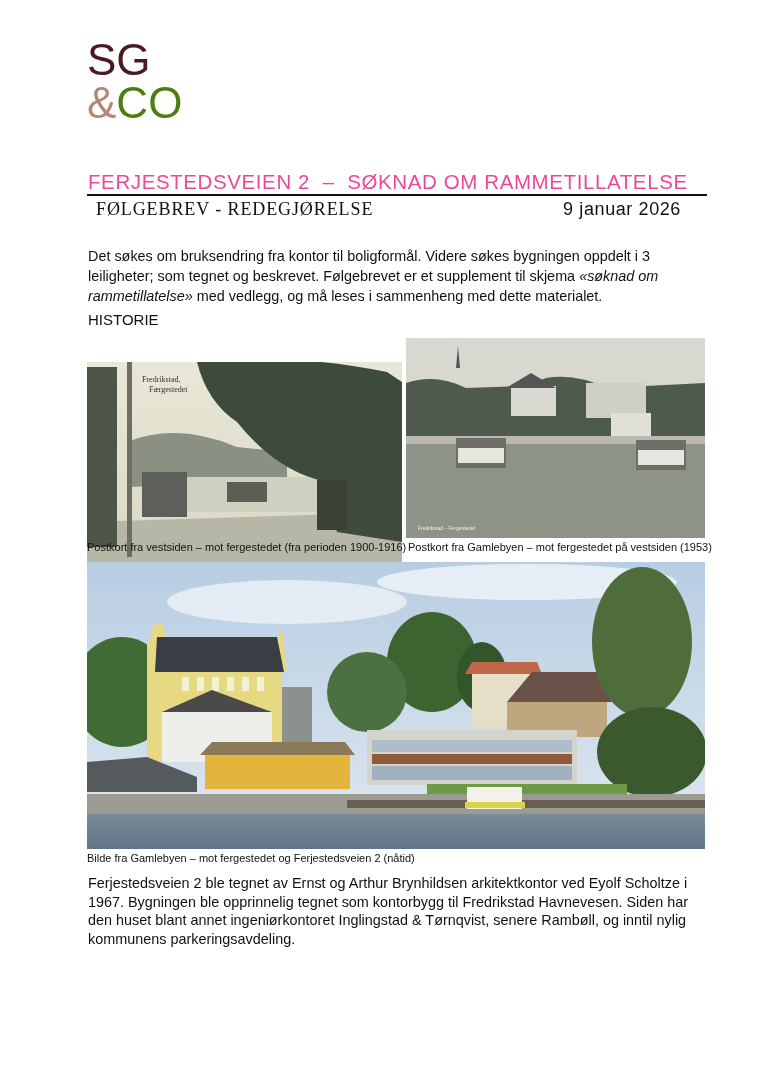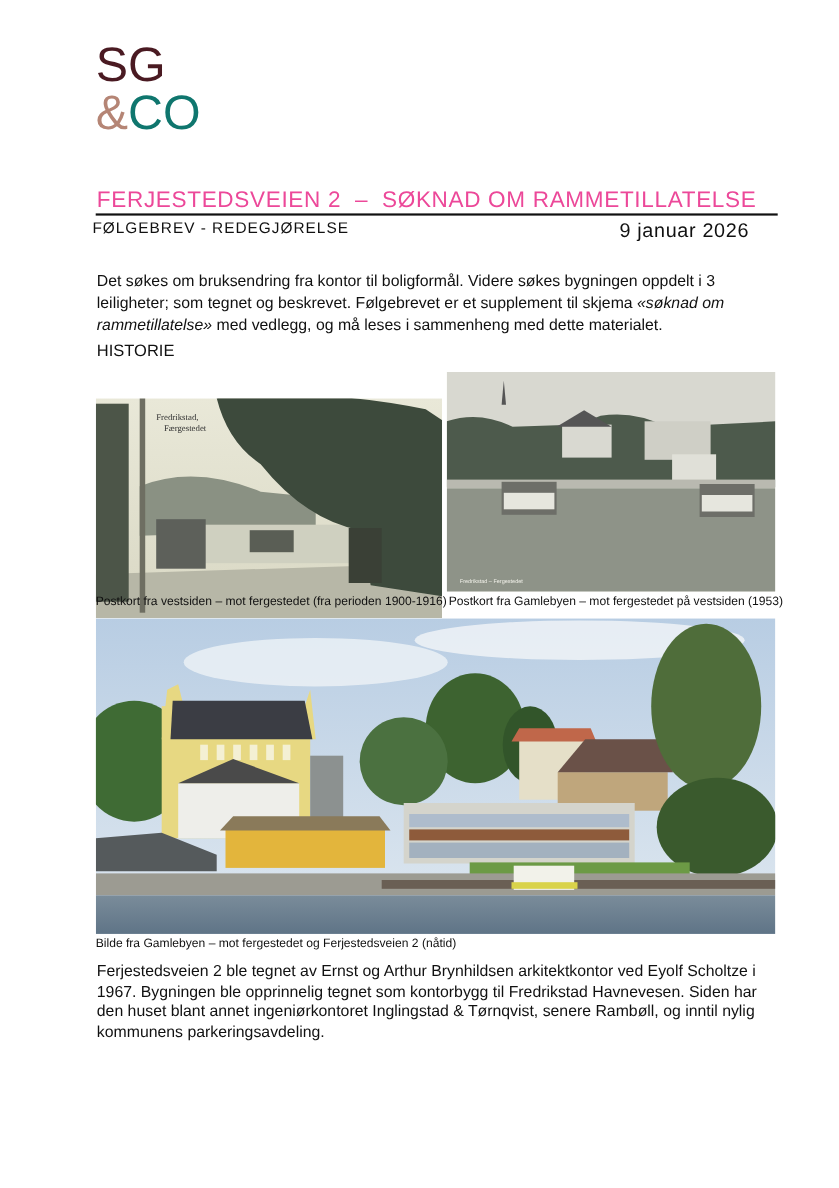--- a/index.html
+++ b/index.html
@@ -2,24 +2,24 @@
 <html><head>
 <meta charset="utf-8">
 <style>
   html, body { margin: 0; padding: 0; background: #ffffff; }
   body { width: 763px; height: 1080px; position: relative; overflow: hidden;
          font-family: "Liberation Sans", sans-serif; color: #111; }
   .logo { position: absolute; left: 87px; top: 38px; line-height: 0.98; font-size: 44px;
           font-family: "Liberation Sans", sans-serif; letter-spacing: 0px; }
   .logo .l1 { color: #4a1a22; display:block; }
   .logo .amp { color: #b58575; }
-  .logo .co { color: #0f766e; }
+  .logo .co { color: #4d7c0f; }
   .title { position: absolute; left: 88px; top: 170px; font-size: 20.5px; letter-spacing: 0.6px; color:#ec4899; white-space: nowrap; }
   .rule { position: absolute; left: 87px; top: 194px; width: 620px; height: 2px; background: #111; }
-  .subtitle { position: absolute; left: 84px; top: 199px; font-size: 14px; letter-spacing: 0.9px; white-space: nowrap; }
+  .subtitle { position: absolute; left: 96px; top: 199px; font-size: 18px; letter-spacing: 0.9px; white-space: nowrap; font-family: Liberation Serif, serif; }
   .date { position: absolute; right: 82px; top: 199px; font-size: 18px; letter-spacing: 0.6px; white-space: nowrap; }
   .intro { position: absolute; left: 88px; top: 246px; width: 620px; font-size: 14.4px; line-height: 20px; }
   .intro i { font-style: italic; }
   .section { position: absolute; left: 88px; top: 311px; font-size: 15px; }
   .img { position: absolute; overflow: hidden; }
   .cap { position: absolute; font-size: 11px; white-space: nowrap; color:#111; }
   .body2 { position: absolute; left: 88px; top: 874px; width: 625px; font-size: 14.4px; line-height: 18.5px; }
 </style>
 </head>
 <body>

